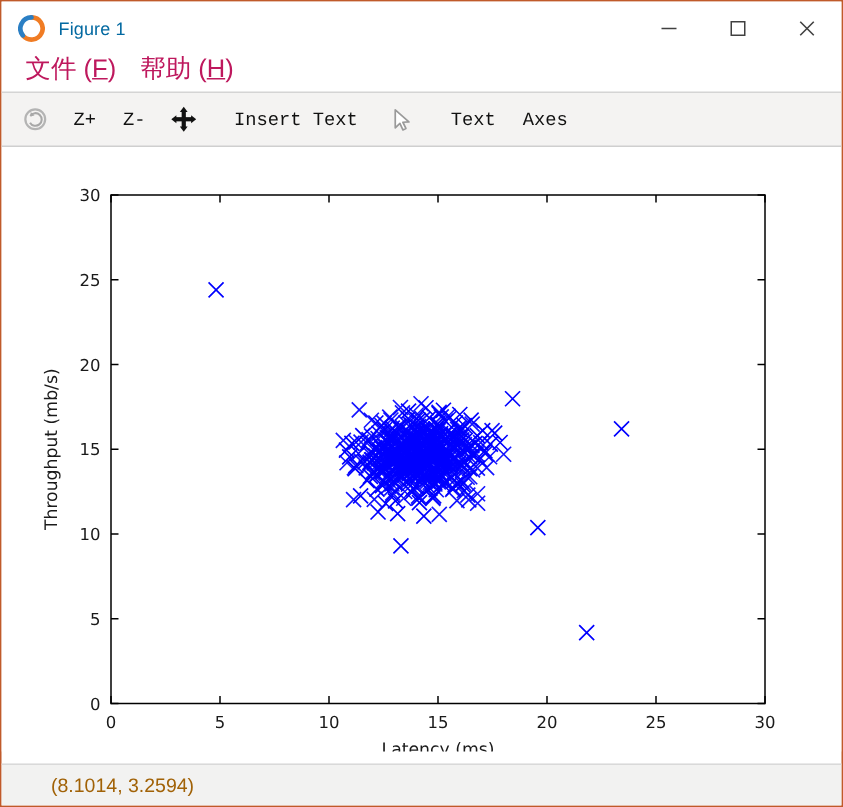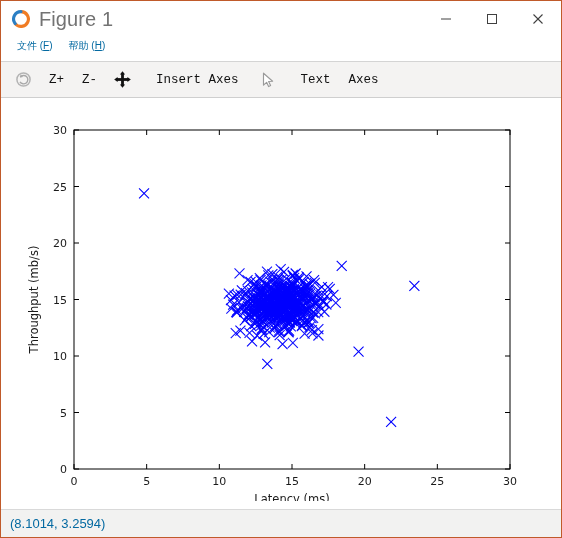--- a/index.html
+++ b/index.html
@@ -30,22 +30,22 @@
     box-sizing: border-box;
   }
   .app-icon {
     width: 18px;
     height: 18px;
     margin-left: 11px;
     margin-right: 9px;
     flex: 0 0 auto;
   }
   .title-text {
-    font-size: 20px;
-    color: #737373;
+    font-size: 12px;
+    color: #0369a1;
     letter-spacing: 0.1px;
     white-space: nowrap;
   }
   .win-controls {
     position: absolute;
     right: 0;
     top: 0;
     height: 36px;
     display: flex;
     align-items: stretch;
@@ -63,22 +63,22 @@
   .menubar {
     height: 25px;
     background: #ffffff;
     border-bottom: 1px solid #d4d4d4;
     display: flex;
     align-items: center;
     padding-left: 8px;
     box-sizing: border-box;
   }
   .menu-item {
-    font-size: 10px;
-    color: #0369a1;
+    font-size: 17px;
+    color: #be185d;
     padding: 2px 8px 9px 8px;
     white-space: nowrap;
     cursor: default;
   }
   .menu-item u { text-decoration: underline; }
 
   
   .toolbar {
     height: 36px;
     background: #f4f3f2;
@@ -124,21 +124,22 @@
     height: 28px;
     background: #f2f2f1;
     border-top: 1px solid #d9d9d9;
     display: flex;
     align-items: center;
     padding-left: 9px;
     box-sizing: border-box;
   }
   .status-text {
     font-size: 13px;
-    color: #0369a1;
+    color: #a16207;
+    margin-left: 24px;
   }
 </style>
 </head>
 <body>
 
 <div id="app">
 
   <div class="titlebar">
     <span class="app-icon">
       <svg width="18" height="18" viewBox="0 0 18 18">
@@ -193,21 +194,21 @@
         <g fill="#111111">
           <rect x="8.1" y="3.4" width="2.8" height="12.2"></rect>
           <rect x="3.4" y="8.1" width="12.2" height="2.8"></rect>
           <path d="M9.5 1.2 L12.1 4.6 L6.9 4.6 Z"></path>
           <path d="M9.5 17.8 L12.1 14.4 L6.9 14.4 Z"></path>
           <path d="M1.2 9.5 L4.6 6.9 L4.6 12.1 Z"></path>
           <path d="M17.8 9.5 L14.4 6.9 L14.4 12.1 Z"></path>
         </g>
       </svg>
     </div>
-    <div class="tb-item tb-gap-l tb-gap-r">Insert Axes</div>
+    <div class="tb-item tb-gap-l tb-gap-r">Insert Text</div>
     <div class="tb-item tb-icon">
       <svg width="18" height="18" viewBox="0 0 18 18">
         <path d="M4.5 2.2 L4.5 14.2 L7.6 11.3 L9.6 15.6 L11.6 14.6 L9.6 10.5 L13.6 10.3 Z" fill="#ffffff" stroke="#9a9a9a" stroke-width="1.15" stroke-linejoin="round"></path>
       </svg>
     </div>
     <div class="tb-item tb-gap-l">Text</div>
     <div class="tb-item">Axes</div>
   </div>
 
   <div class="figure-area">

